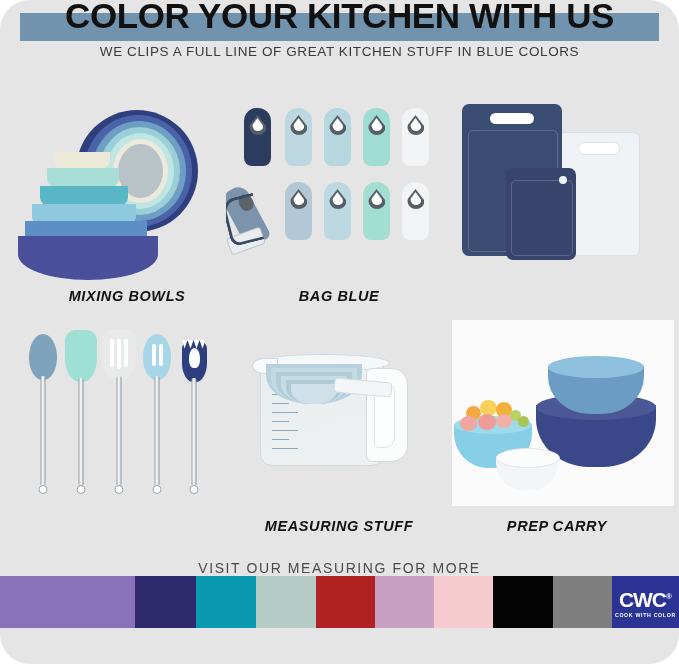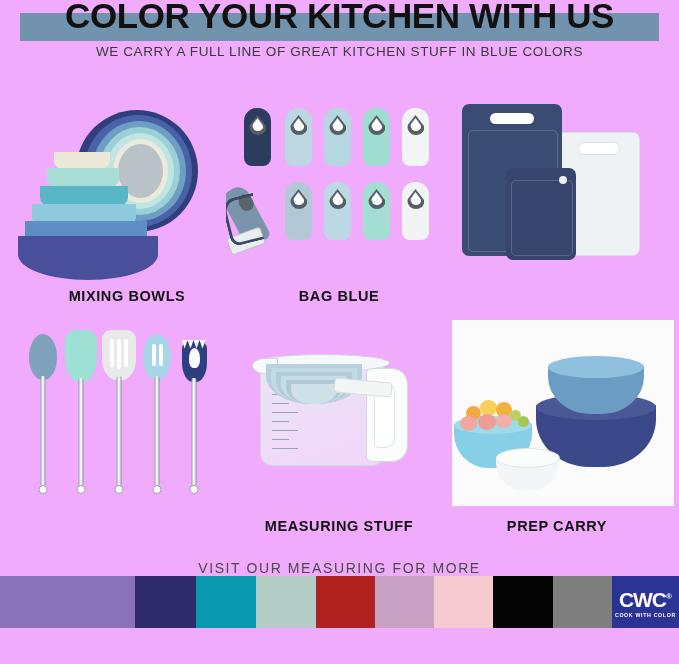--- a/index.html
+++ b/index.html
@@ -1,37 +1,37 @@
 <!DOCTYPE html>
 <html><head>
 <meta charset="utf-8">
 <style>
   html,body{margin:0;padding:0;background:#fff;}
   body{
     width:679px;height:664px;overflow:hidden;position:relative;
     font-family:"Liberation Sans","DejaVu Sans",sans-serif;
     color:#111;
   }
-  #banner{position:relative;width:679px;height:664px;background:#f0abfc;}
+  #banner{position:relative;width:679px;height:664px;background:#e5e5e5;border-radius:30px;}
 
   
   #header{position:absolute;left:0;top:0;width:679px;height:72px;}
   #title-bar{position:absolute;left:20px;top:13px;width:639px;height:28px;background:#7193ae;}
   #headline{
     position:absolute;left:0;top:-4px;width:679px;text-align:center;
     font-size:35px;font-weight:bold;letter-spacing:-0.4px;color:#111;
     line-height:40px;white-space:nowrap;
   }
   #subhead{
     position:absolute;left:0;top:44px;width:679px;text-align:center;
     font-size:13.5px;letter-spacing:0.6px;color:#3a3a3a;white-space:nowrap;
   }
 
   
-  #grid{position:absolute;left:0;top:82px;width:599px;height:468px;}
+  #grid{position:absolute;left:0;top:82px;width:599px;height:468px;font-style:italic;}
   .cell{position:absolute;width:226px;}
   .art{position:relative;width:226px;height:190px;overflow:hidden;}
   .caption{
     width:226px;text-align:center;font-size:14.5px;font-weight:bold;
     letter-spacing:0.6px;color:#111;margin-top:8px;white-space:nowrap;
   }
   .r1{top:8px;} .r2{top:238px;}
   .c1{left:14px;} .c2{left:226px;} .c3{left:444px;}
   #prep-panel{position:absolute;left:452px;top:238px;width:222px;height:186px;background:#fbfbfb;}
 
@@ -91,21 +91,21 @@
   .fruit{position:absolute;border-radius:50%;}
 </style>
 </head>
 <body>
 
 <div id="banner">
 
   <div id="header">
     <div id="title-bar"></div>
     <div id="headline">COLOR YOUR KITCHEN WITH US</div>
-    <div id="subhead">WE CARRY A FULL LINE OF GREAT KITCHEN STUFF IN BLUE COLORS</div>
+    <div id="subhead">WE CLIPS A FULL LINE OF GREAT KITCHEN STUFF IN BLUE COLORS</div>
   </div>
 
   <div id="grid">
 
     <div id="prep-panel"></div>
 
     <div class="cell r1 c1">
       <div class="art">
 
         <div class="mb-lid" style="left:62px;top:20px;width:122px;height:122px;background:#2f3f7e;"></div>

